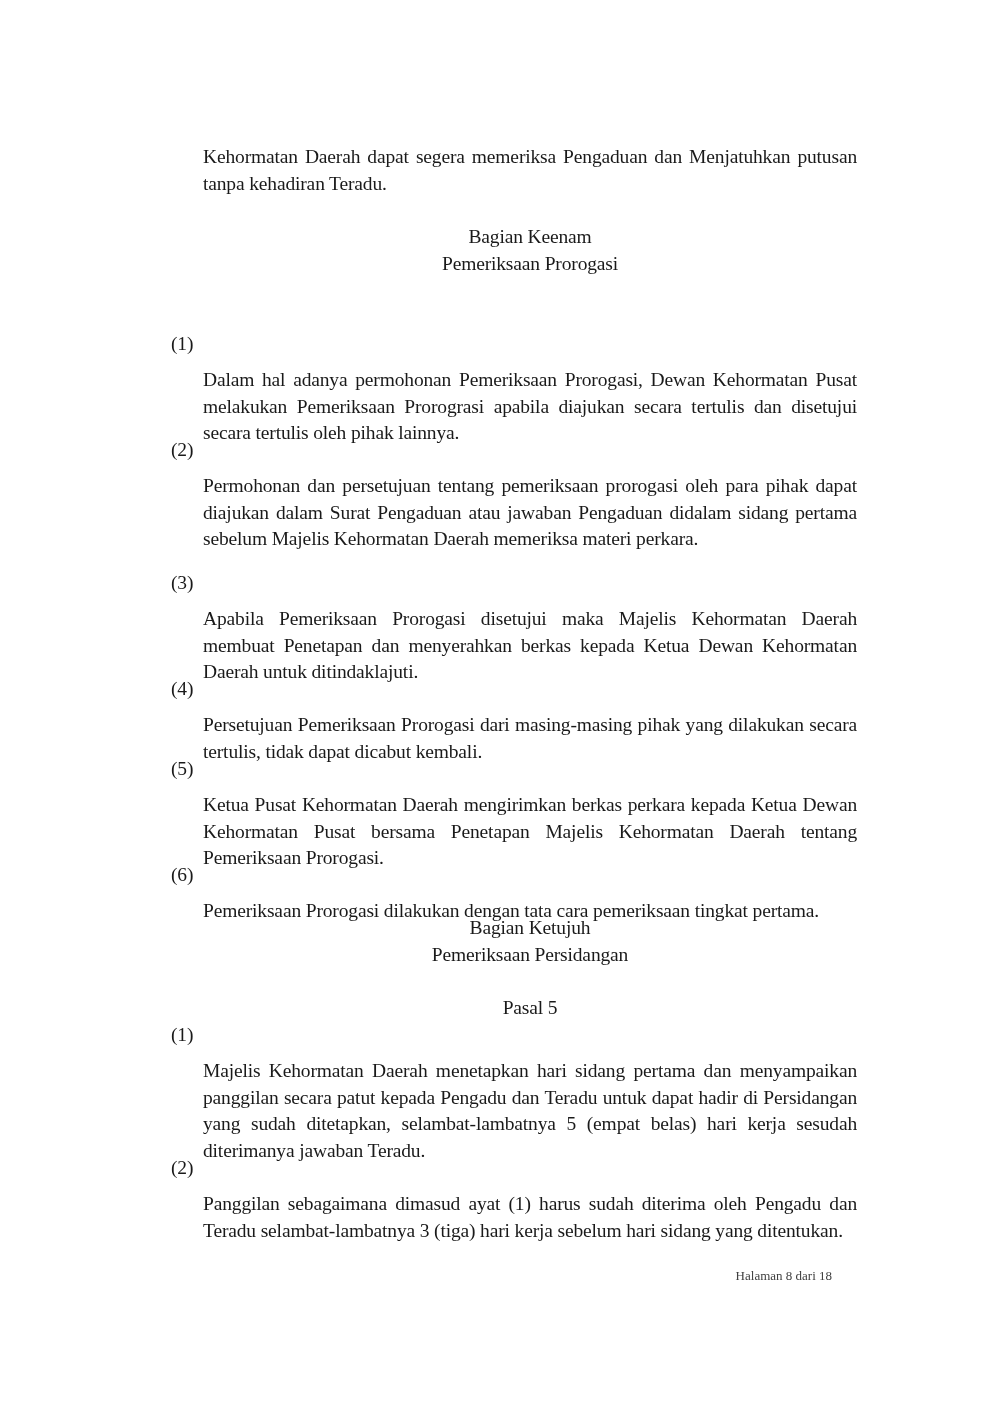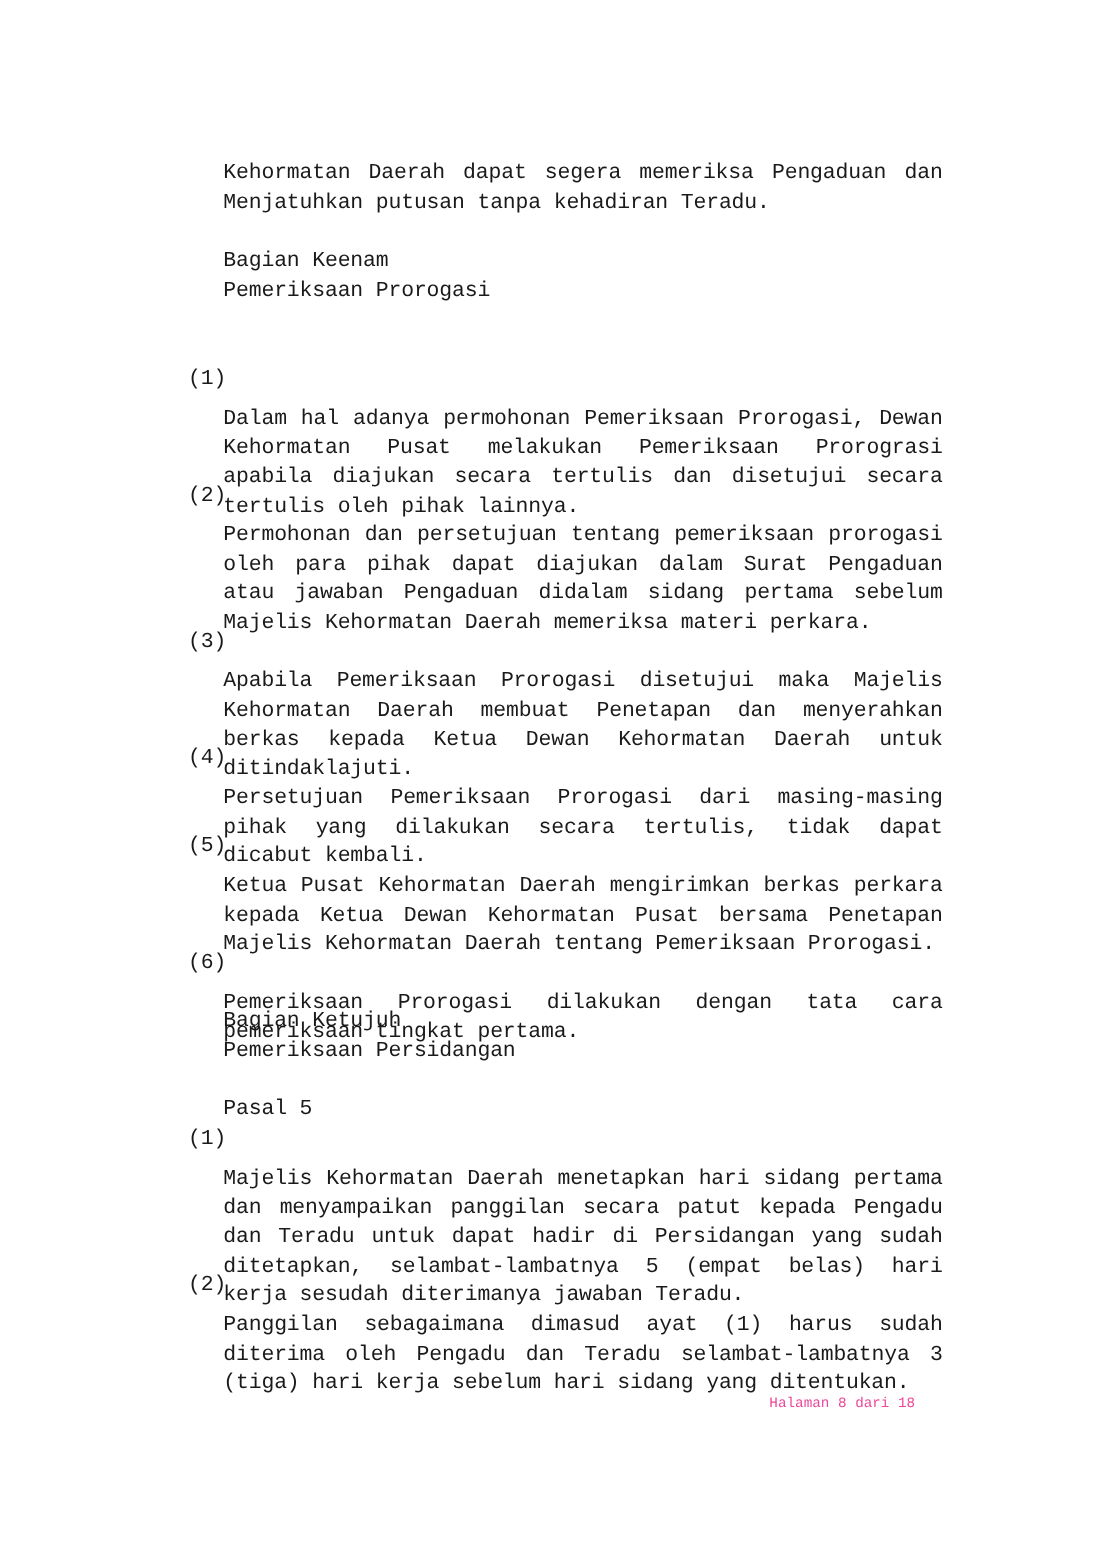--- a/index.html
+++ b/index.html
@@ -13,38 +13,38 @@
       position: relative;
       overflow: hidden;
       font-family: "Liberation Serif", "DejaVu Serif", serif;
       color: #1a1a1a;
     }
     .page {
       position: absolute;
       left: 0; top: 0;
       width: 983px;
       height: 1415px;
-      font-family: Liberation Mono, monospace;
     }
     .text {
       font-size: 19.5px;
       line-height: 26.6px;
       letter-spacing: -0.15px;
     }
     .para {
       position: absolute;
       left: 203px;
       width: 654px;
       text-align: justify;
       margin: 0;
     }
     .center {
       position: absolute;
       left: 203px;
       width: 654px;
+      text-align: center;
       margin: 0;
     }
     .item {
       position: absolute;
       left: 171px;
       width: 686px;
       margin: 0;
     }
     .item .num {
       position: absolute;
@@ -58,21 +58,21 @@
       text-align-last: left;
       margin-top: 36px;
     }
     .para { text-align-last: left; }
     .footer {
       position: absolute;
       right: 151px;
       top: 1268px;
       font-size: 13px;
       line-height: 16px;
-      color: #ec4899;
+      color: #404040;
     }
   </style>
 </head>
 <body>
 
 <div class="page">
 
   <p class="para text" style="top:144px;">Kehormatan Daerah dapat segera memeriksa Pengaduan dan Menjatuhkan putusan tanpa kehadiran Teradu.</p>
 
   <p class="center text" style="top:224px;">Bagian Keenam</p>

